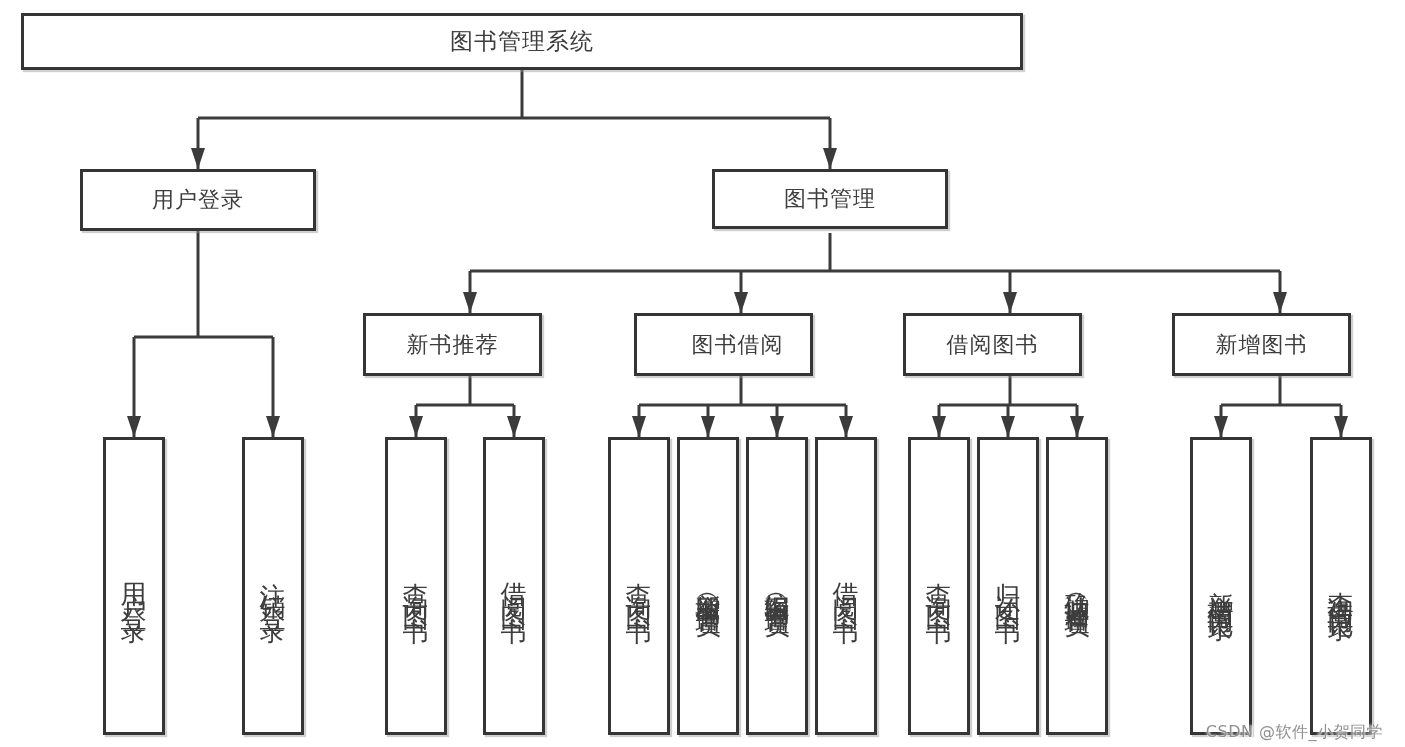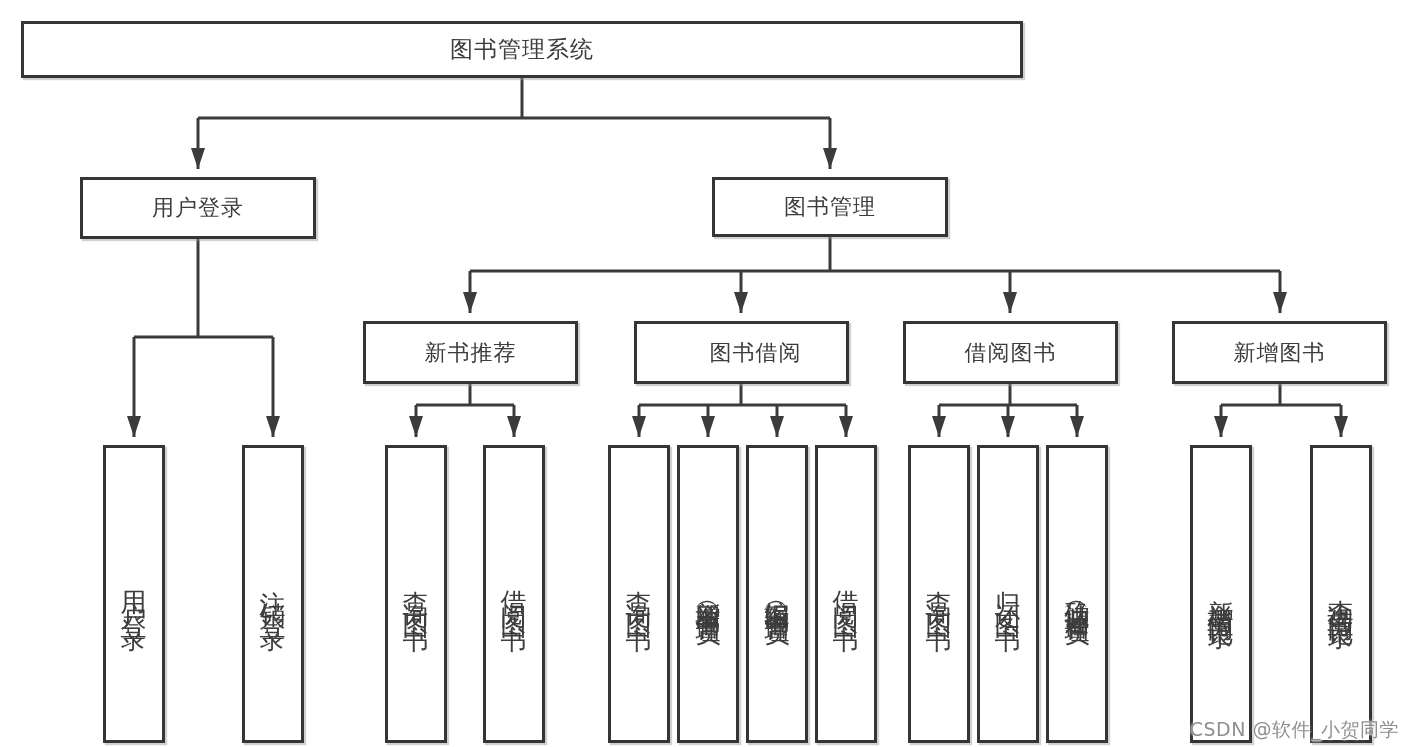--- a/index.html
+++ b/index.html
@@ -31,27 +31,26 @@
     fill: none;
   }
   .box {
     position: absolute;
     background: #fff;
     border: 3px solid var(--border);
     display: flex;
     align-items: center;
     justify-content: center;
     box-shadow: 2px 2px 1px rgba(150,150,150,0.45);
-    margin-top: 8px;
   }
   .box.h { font-size: 22px; letter-spacing: 1px; }
   #root-box { left: 21px; top: 13px; width: 1002px; height: 57px; font-size: 23px; }
   #ul-box  { left: 80px;  top: 169px; width: 236px; height: 62px; }
   #bm-box  { left: 712px; top: 169px; width: 236px; height: 60px; }
-  .l3 { top: 313px; width: 215px; height: 63px; }
+  .l3 { top: 313px; width: 179px; height: 63px; }
   #nbr-box { left: 363px; }
   #bb-box  { left: 634px; padding-left: 28px; }
   #cb-box  { left: 903px; }
   #br-box  { left: 1172px; }
   .leaf { top: 437px; width: 62px; height: 298px; }
   #leaf-ul-login   { left: 103px; }
   #leaf-ul-logout  { left: 242px; }
   #leaf-nbr-query  { left: 385px; }
   #leaf-nbr-borrow { left: 483px; }
   #leaf-bb-query   { left: 608px; }
@@ -67,22 +66,22 @@
     writing-mode: vertical-rl;
     text-orientation: mixed;
     font-size: 26px;
     line-height: 1;
   }
   .sp-wide  { letter-spacing: 12px; }
   .sp-mid   { letter-spacing: 5px; }
   .sp-tight { letter-spacing: 3px; font-size: 25px; }
   .watermark {
     position: absolute;
-    right: 6px; bottom: 4px;
-    font-size: 19px;
+    right: 22px; bottom: 4px;
+    font-size: 16px;
     color: var(--watermark);
     text-shadow: 0 0 3px #fff, 1px 1px 2px #fff;
     letter-spacing: 0.5px;
     white-space: nowrap;
   }
 </style>
 </head>
 <body>
 
 <div class="diagram">

